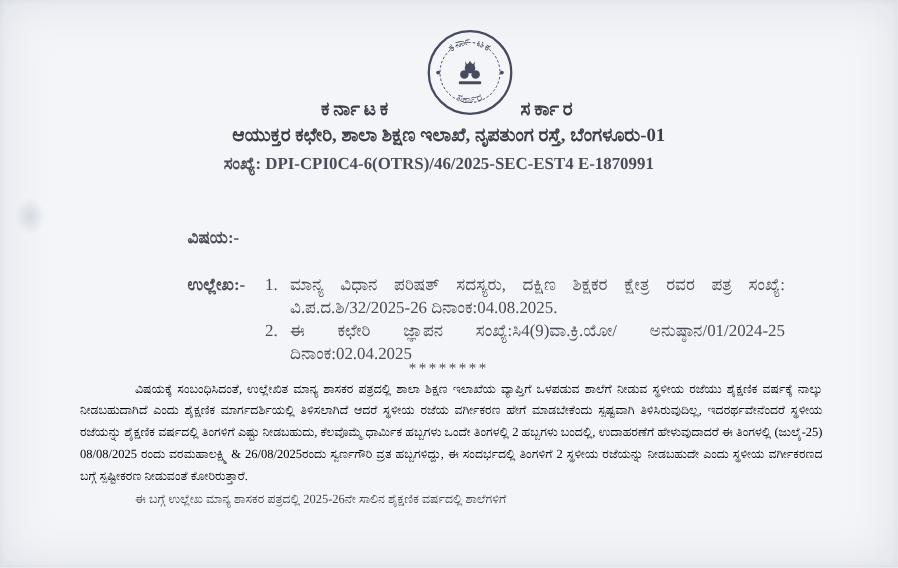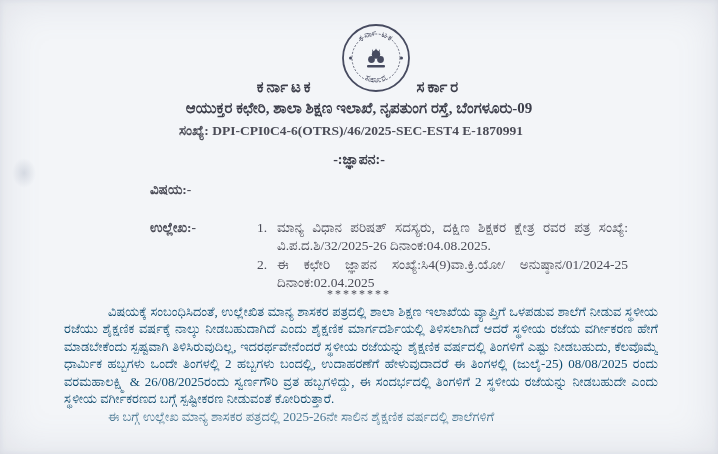--- a/index.html
+++ b/index.html
@@ -75,43 +75,42 @@
   }
   .subject-label { flex: 0 0 54px; font-weight: 600; }
   .subject-text { flex: 1; text-align: justify; padding-left: 6px; }
   .ref-block {
     position: absolute;
     top: 219px; left: 150px;
     width: 478px;
     display: flex;
     font-size: 13.5px;
     line-height: 17.5px;
-    gap: 45px;
   }
   .ref-label { flex: 0 0 60px; font-weight: 600; }
   .ref-list { flex: 1; }
   .ref-item { display: flex; margin-bottom: 2px; }
   .ref-num { flex: 0 0 22px; padding-left: 2px; }
   .ref-text { flex: 1; text-align: justify; }
   .stars {
     position: absolute;
     top: 287px; left: 0; right: 0;
     text-align: center;
     font-size: 12px;
     letter-spacing: 2px;
     color: #4b4c57;
   }
   .body-block {
     position: absolute;
     top: 303px; left: 64px; right: 60px;
     bottom: 0;
     overflow: hidden;
-    font-size: 13px;
+    font-size: 10px;
     line-height: 17.4px;
-    color: #0c4a6e;
+    color: #000000;
   }
   .body-par {
     text-align: justify;
     text-indent: 44px;
   }
   .body-par + .body-par { margin-top: 1px; }
   .cutoff { opacity: 0.75; }
   .seal-stroke { fill: none; stroke: #474b60; }
   .seal-fill { fill: #474b60; }
   .seal-text { font-size: 8.5px; fill: #474b60; letter-spacing: 1px; }
@@ -143,30 +142,29 @@
       <circle class="seal-fill" cx="10.5" cy="36" r="1.5"></circle>
       <circle class="seal-fill" cx="61.5" cy="36" r="1.5"></circle>
     </g>
   </svg>
 
   <div class="state-row">
     <span>ಕರ್ನಾಟಕ</span>
     <span>ಸರ್ಕಾರ</span>
   </div>
 
-  <div class="office-line">ಆಯುಕ್ತರ ಕಛೇರಿ, ಶಾಲಾ ಶಿಕ್ಷಣ ಇಲಾಖೆ, ನೃಪತುಂಗ ರಸ್ತೆ, ಬೆಂಗಳೂರು-09</div>
+  <div class="office-line">ಆಯುಕ್ತರ ಕಛೇರಿ, ಶಾಲಾ ಶಿಕ್ಷಣ ಇಲಾಖೆ, ನೃಪತುಂಗ ರಸ್ತೆ, ಬೆಂಗಳೂರು-01</div>
 
   <div class="num-row">
     <span class="num-left">
       <span>ಸಂಖ್ಯೆ:</span>
       <span>DPI-CPI0C4-6(OTRS)/46/2025-SEC-EST4 E-1870991</span>
     </span>
   </div>
 
-  <div class="memo-title">-:ಜ್ಞಾಪನ:-</div>
 
   <div class="subject-block">
     <span class="subject-label">ವಿಷಯ:-</span>
   </div>
 
   <div class="ref-block">
     <span class="ref-label">ಉಲ್ಲೇಖ:-</span>
     <div class="ref-list">
       <div class="ref-item">
         <span class="ref-num">1.</span>

